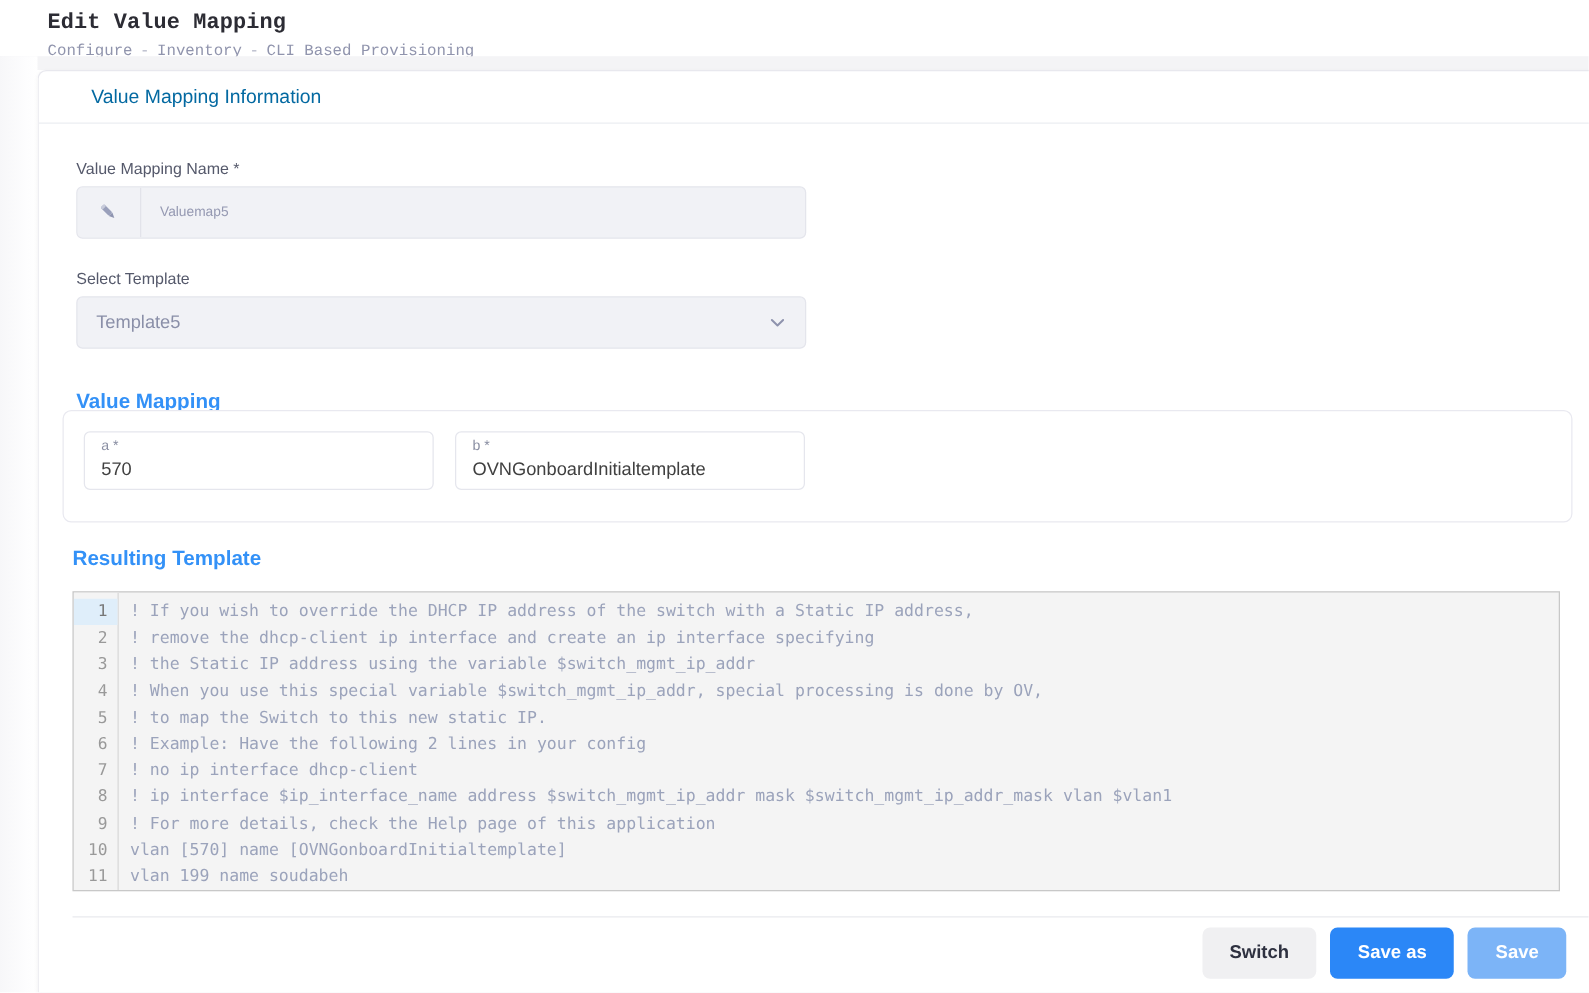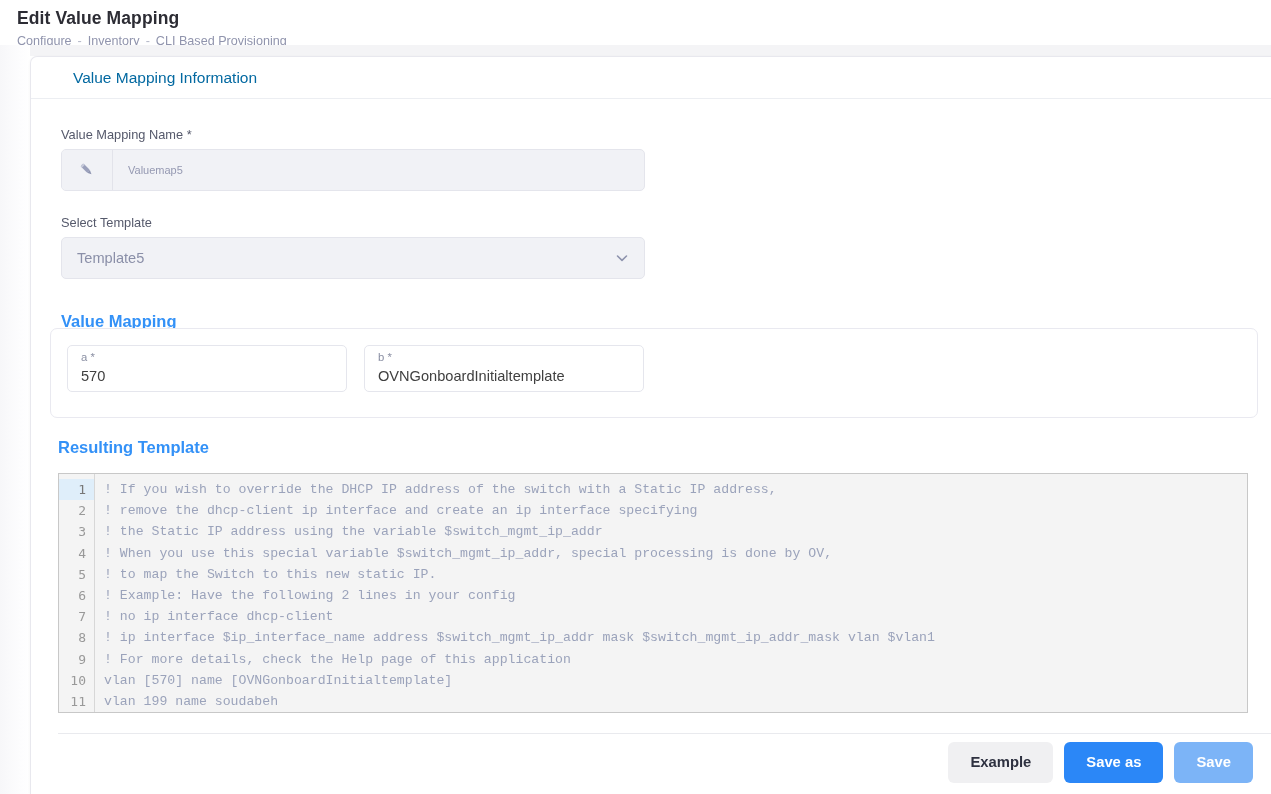--- a/index.html
+++ b/index.html
@@ -22,21 +22,22 @@
     background: #ffffff;
   }
 
   
   .page-header {
     position: absolute;
     left: 0; top: 0;
     width: 1143px;
     height: 45px;
     background: #ffffff;
-    padding: 4px 0 0 17px;
+    padding: 4px 0 0 38px;
+    font-family: Liberation Mono, monospace;
   }
   .page-title {
     font-size: 17.5px;
     font-weight: bold;
     color: #2c2c34;
     letter-spacing: 0.1px;
     line-height: 22px;
     margin: 0;
     padding-top: 3px;
   }
@@ -248,21 +249,20 @@
   .gutter-line.active {
     background: #dfeefa;
     color: #777777;
   }
   .code-lines {
     flex: 1;
     padding-top: 5px;
     padding-left: 9px;
     white-space: pre;
     overflow: hidden;
-    font-family: Liberation Mono, monospace;
   }
   .code-line {
     height: 21.2px;
     line-height: 21.2px;
     color: #9ba3bb;
     white-space: pre;
   }
 
   
   .footer-divider {
@@ -407,18 +407,18 @@
           <div class="gutter-line">9</div>
           <div class="gutter-line">10</div>
           <div class="gutter-line">11</div>
         </div>
       <div class="code-lines" id="code-lines"><div class="code-line">! If you wish to override the DHCP IP address of the switch with a Static IP address,</div><div class="code-line">! remove the dhcp-client ip interface and create an ip interface specifying</div><div class="code-line">! the Static IP address using the variable $switch_mgmt_ip_addr</div><div class="code-line">! When you use this special variable $switch_mgmt_ip_addr, special processing is done by OV,</div><div class="code-line">! to map the Switch to this new static IP.</div><div class="code-line">! Example: Have the following 2 lines in your config</div><div class="code-line">! no ip interface dhcp-client</div><div class="code-line">! ip interface $ip_interface_name address $switch_mgmt_ip_addr mask $switch_mgmt_ip_addr_mask vlan $vlan1</div><div class="code-line">! For more details, check the Help page of this application</div><div class="code-line">vlan [570] name [OVNGonboardInitialtemplate]</div><div class="code-line">vlan 199 name soudabeh</div></div>
     </div>
   </div>
 
   <div class="footer-divider"></div>
   <div class="footer">
-    <button class="btn btn-cancel">Example</button>
+    <button class="btn btn-cancel">Switch</button>
     <button class="btn btn-saveas">Save as</button>
     <button class="btn btn-save">Save</button>
   </div>
 
 </div>
 
 </body></html>

